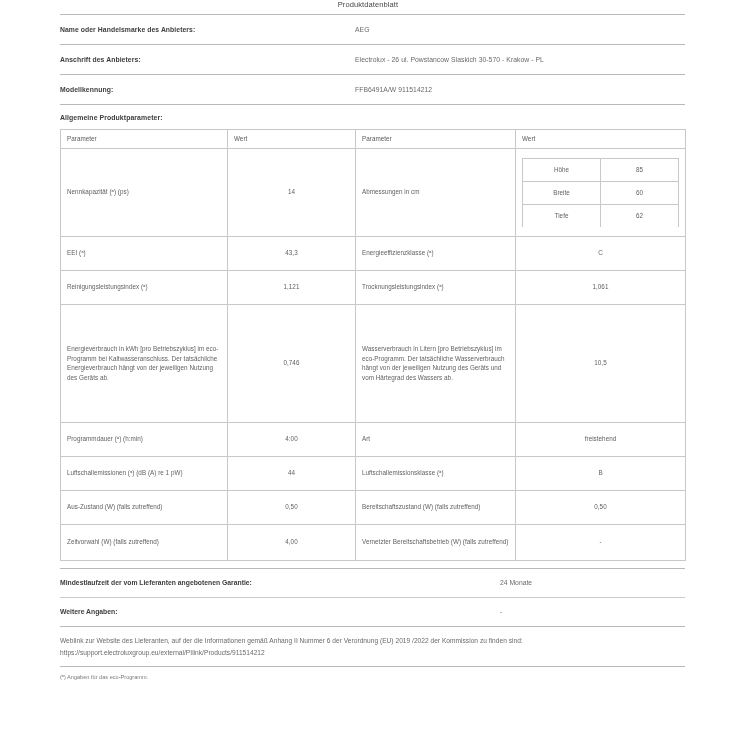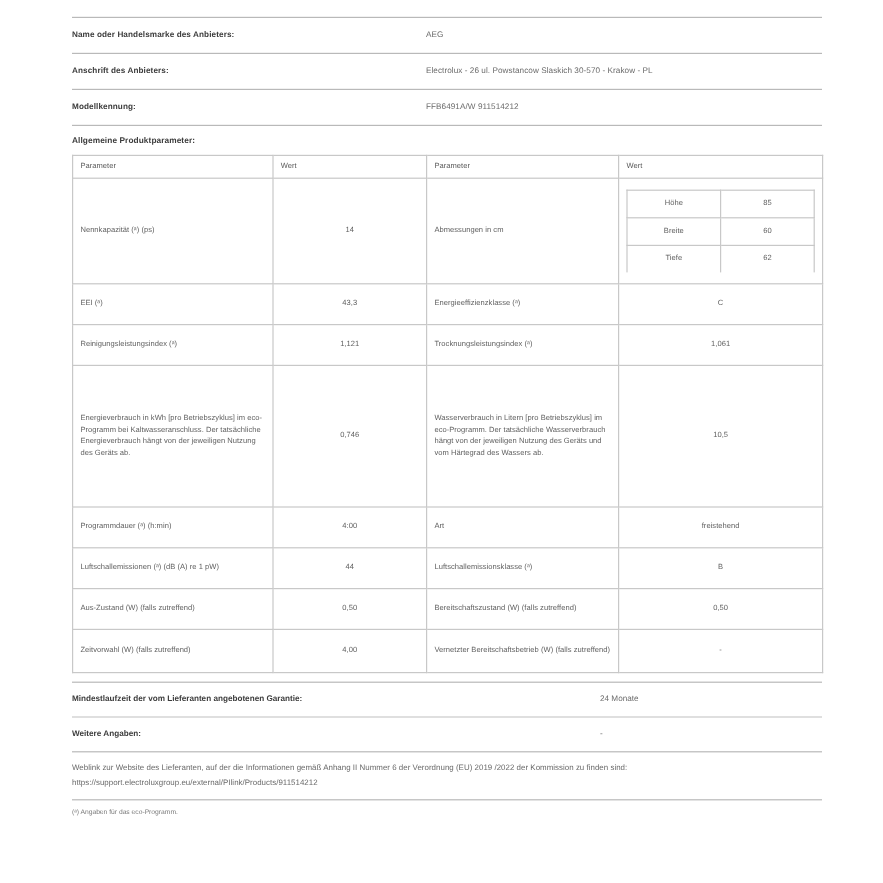--- a/index.html
+++ b/index.html
@@ -133,20 +133,21 @@
     font-size: 5.6px;
     color: #7a7a7a;
     padding-top: 7px;
   }
 </style>
 </head>
 <body>
 
 <div id="page">
 
+  <div class="doc-title">Produktdatenblatt</div>
 
   <div class="content">
 
     <div class="rule"></div>
 
     <div class="kv-row">
       <div class="kv-label">Name oder Handelsmarke des Anbieters:</div>
       <div class="kv-value">AEG</div>
     </div>
 

